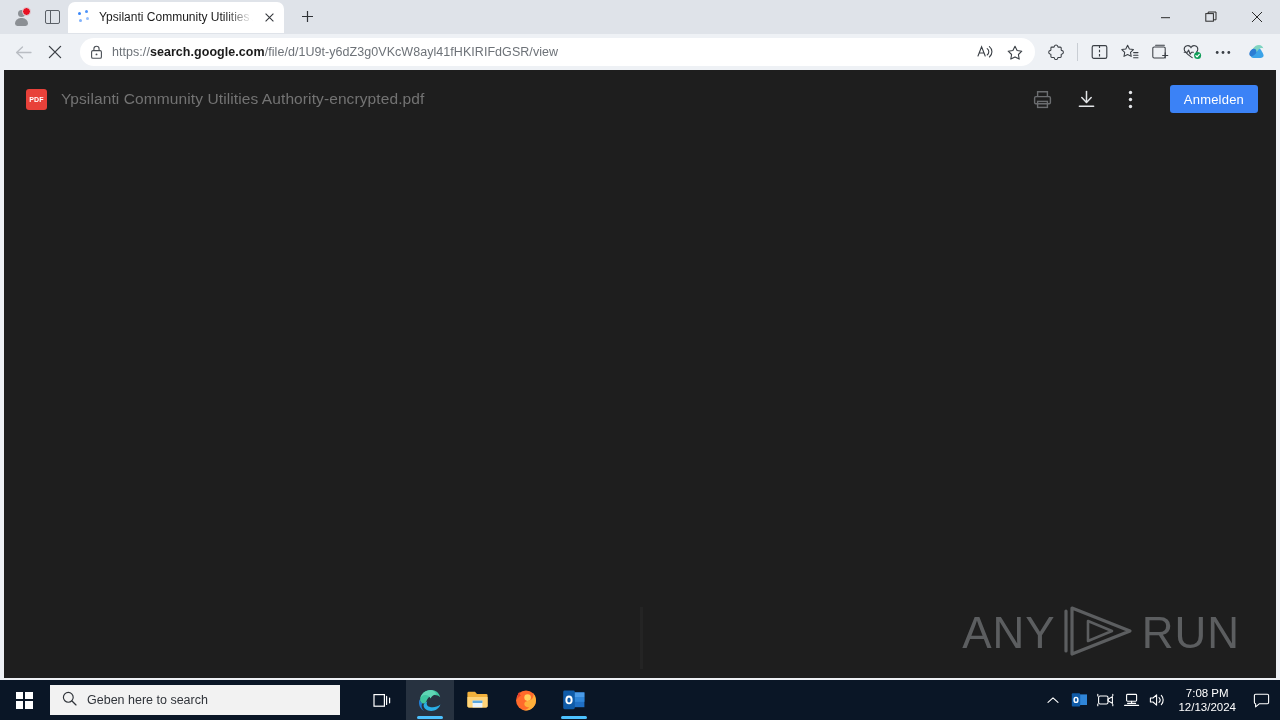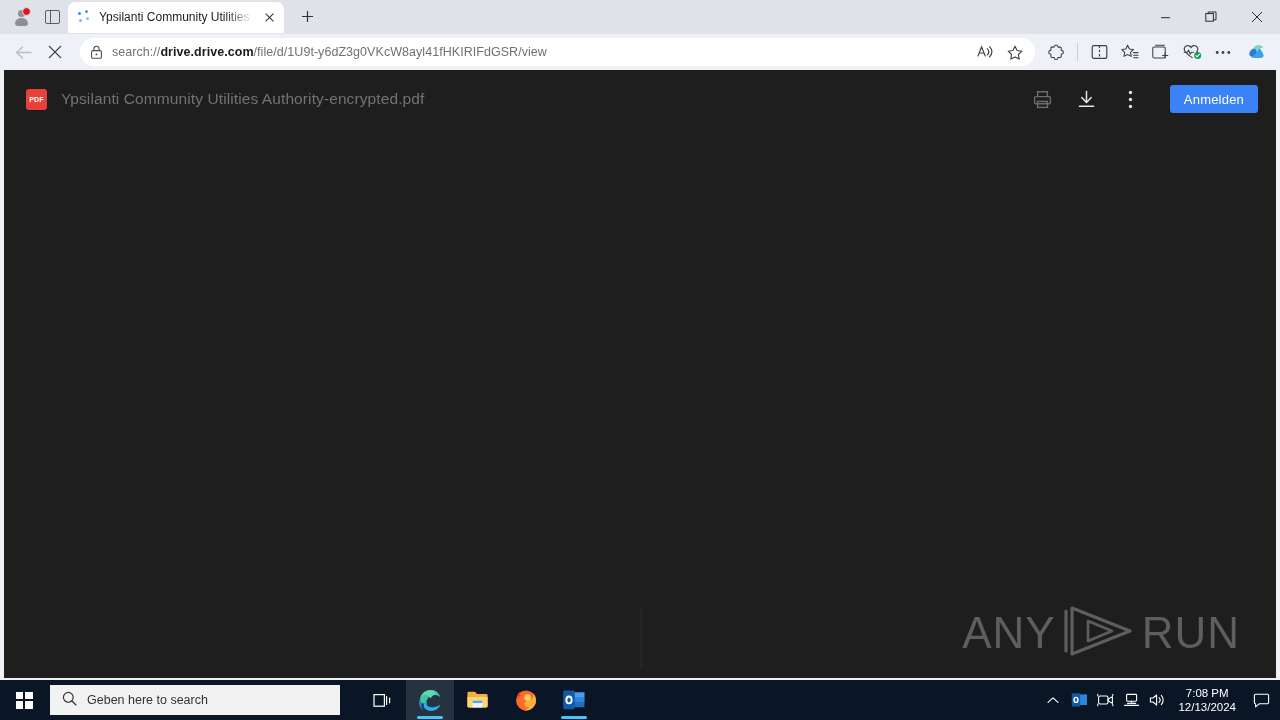--- a/index.html
+++ b/index.html
@@ -370,21 +370,21 @@
 
       <div class="omnibox">
         <span class="omni-lock">
           <svg width="13" height="14" viewBox="0 0 13 14" aria-hidden="true">
             <rect x="1.6" y="5.6" width="9.8" height="7.6" rx="1.3" stroke="currentColor" stroke-width="1.1" fill="none"></rect>
             <path d="M3.9 5.6 V3.9 a2.6 2.6 0 0 1 5.2 0 V5.6" stroke="currentColor" stroke-width="1.1" fill="none"></path>
             <circle cx="6.5" cy="9.4" r="0.95" fill="currentColor"></circle>
           </svg>
         </span>
         <span class="omni-url">
-          <span>search://</span><b>drive.drive.com</b><span>/file/d/1U9t-y6dZ3g0VKcW8ayl41fHKIRIFdGSR/view</span>
+          <span>https://</span><b>search.google.com</b><span>/file/d/1U9t-y6dZ3g0VKcW8ayl41fHKIRIFdGSR/view</span>
         </span>
         <span class="omni-right">
           <span class="omni-ico">
             <svg width="16" height="14" viewBox="0 0 16 14" aria-hidden="true">
               <path d="M1 11 L4.6 1.8 L8.2 11 M2.3 8 H6.9" stroke="currentColor" stroke-width="1.1" fill="none" stroke-linecap="round"></path>
               <path d="M10.2 3.6 a4 4 0 0 1 0 6.4 M12.4 1.6 a6.6 6.6 0 0 1 0 10.4" stroke="currentColor" stroke-width="1.1" fill="none" stroke-linecap="round"></path>
             </svg>
           </span>
           <span class="omni-ico">
             <svg width="16" height="15" viewBox="0 0 16 15" aria-hidden="true">

